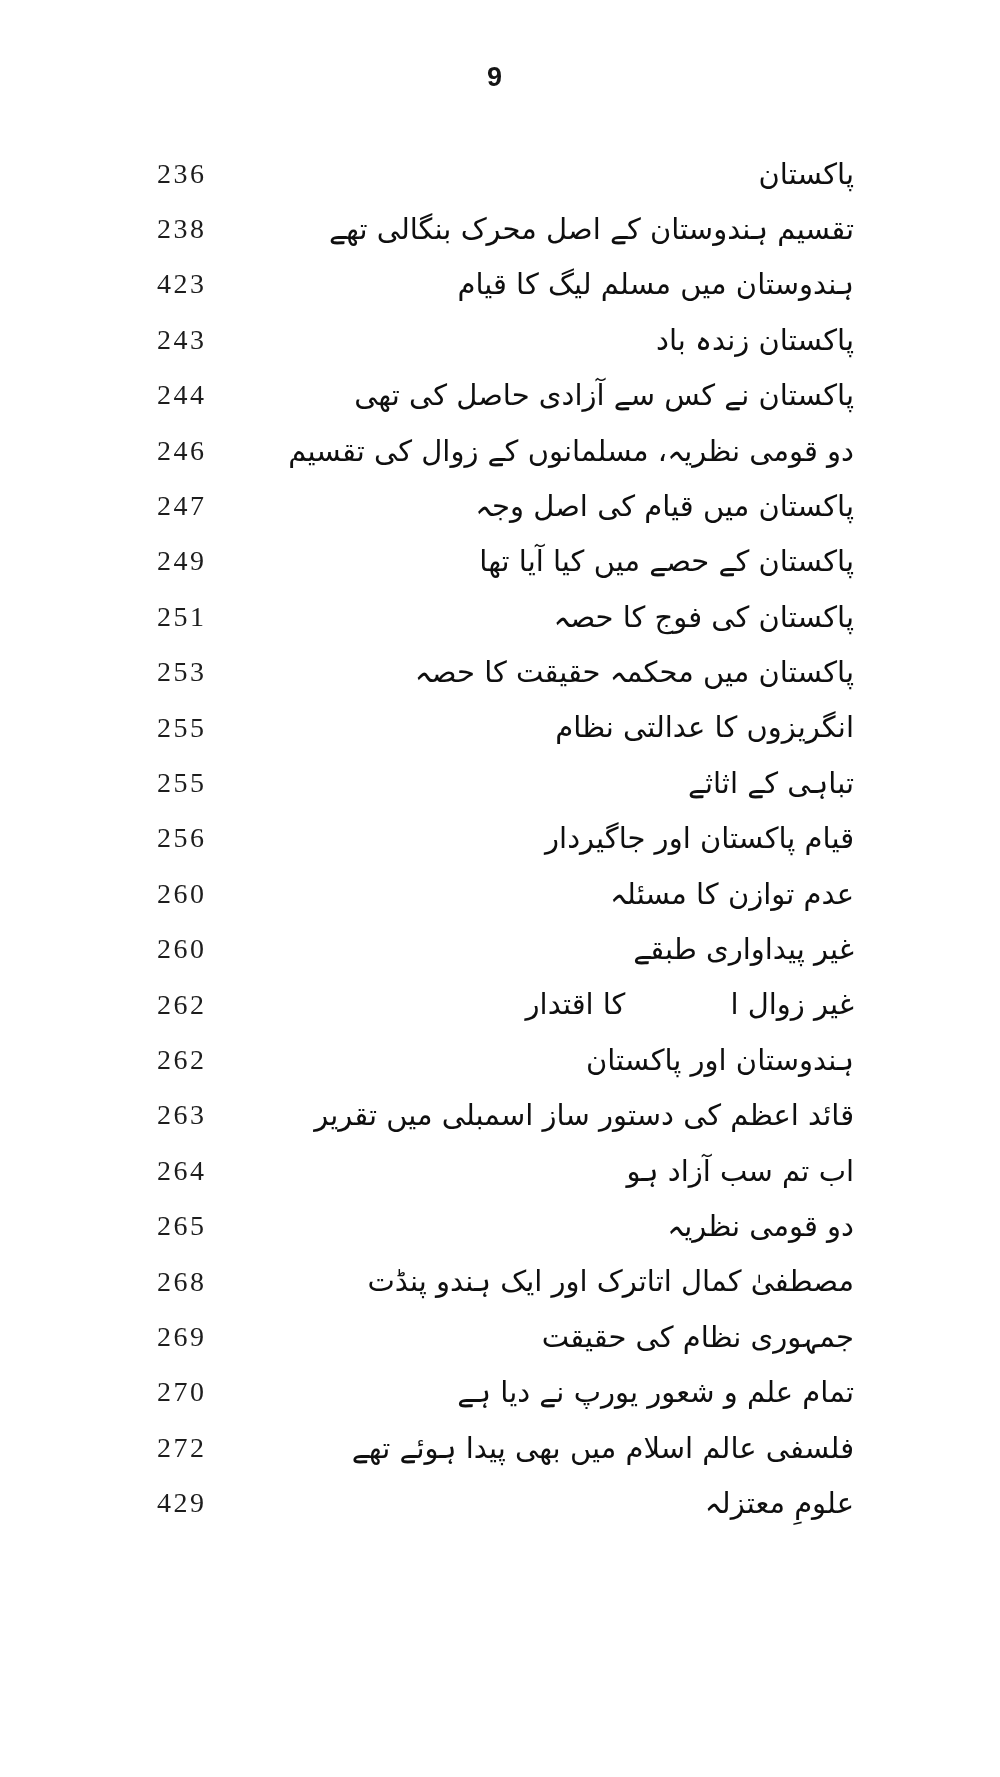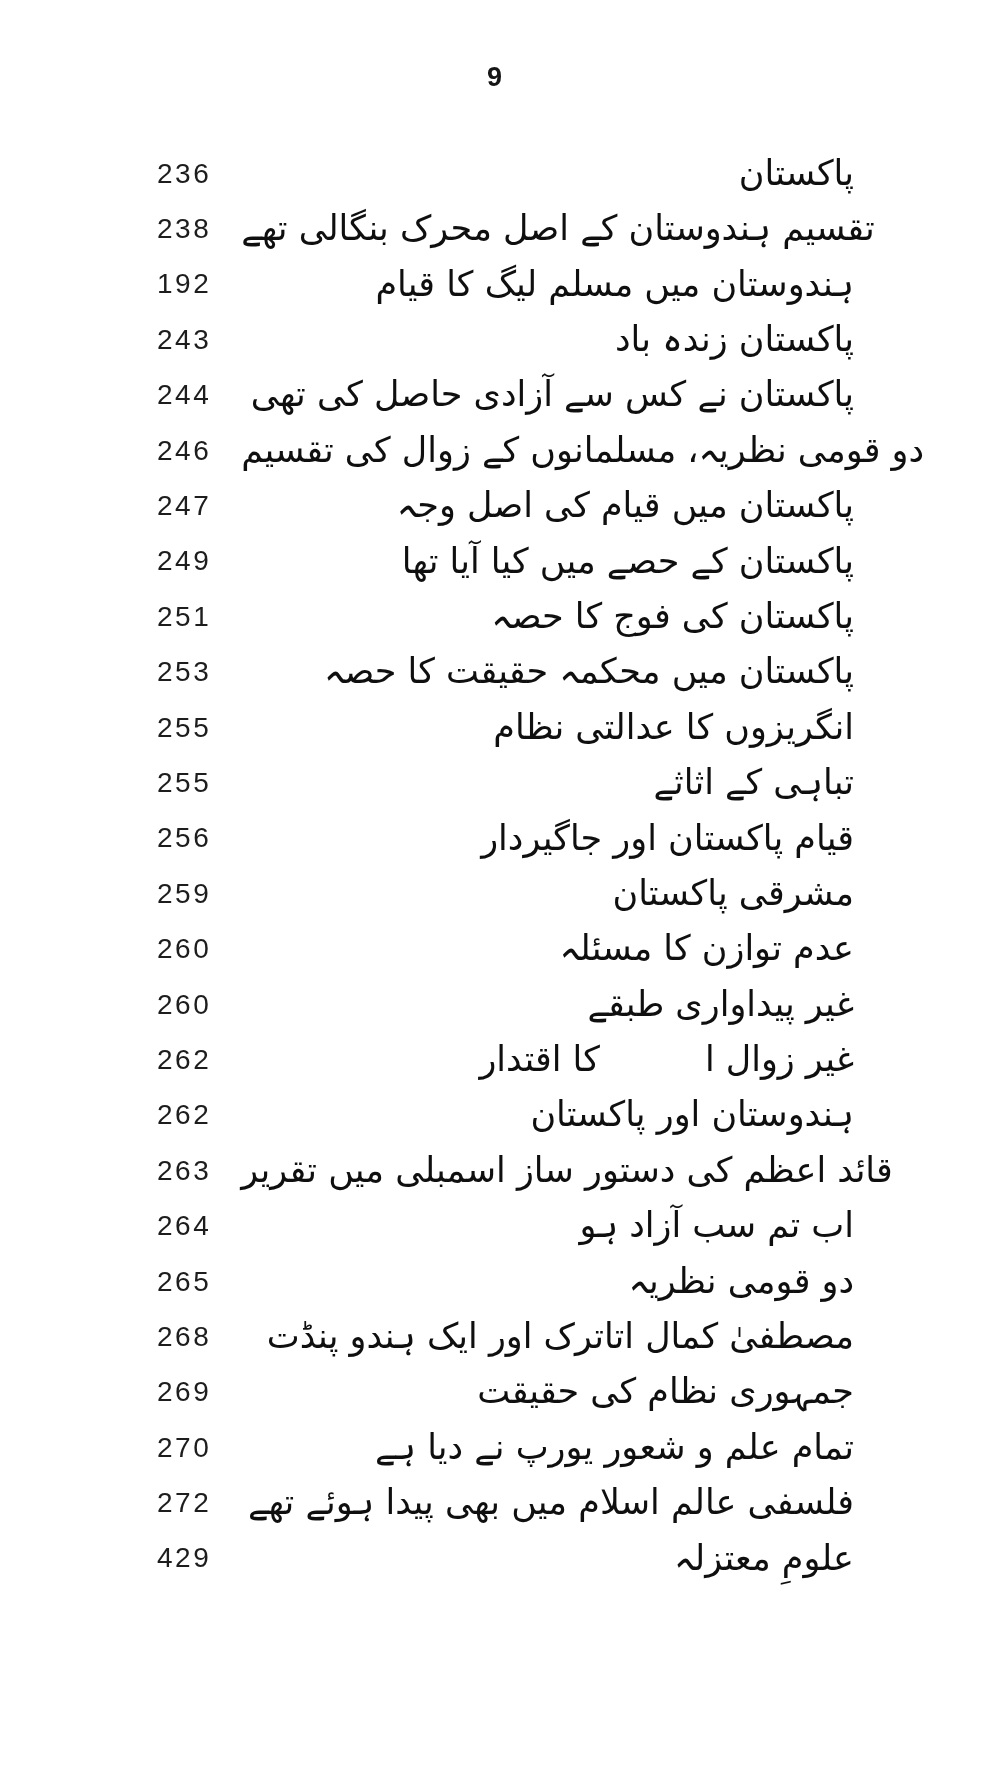--- a/index.html
+++ b/index.html
@@ -38,25 +38,26 @@
     height: 55.4px;
     display: flex;
     align-items: center;
     justify-content: space-between;
   }
   .num {
     font-size: 28px;
     letter-spacing: 2.5px;
     color: #1d1d1d;
     flex: 0 0 auto;
+    font-family: Liberation Serif, serif;
   }
   .title {
     direction: rtl;
     text-align: right;
-    font-size: 35px;
+    font-size: 29px;
     line-height: 1.25;
     color: #0f0f0f;
     font-family: "DejaVu Sans", sans-serif;
     flex: 0 1 auto;
     margin-left: 30px;
     white-space: nowrap;
   }
   .part-gap {
     display: inline-block;
     width: 105px;
@@ -72,21 +73,21 @@
   <div class="toc">
       <div class="toc-row">
     <span class="num">236</span>
     <span class="title" dir="rtl">پاکستان</span>
   </div>
       <div class="toc-row">
     <span class="num">238</span>
     <span class="title" dir="rtl">تقسیم ہندوستان کے اصل محرک بنگالی تھے</span>
   </div>
       <div class="toc-row">
-    <span class="num">192</span>
+    <span class="num">423</span>
     <span class="title" dir="rtl">ہندوستان میں مسلم لیگ کا قیام</span>
   </div>
       <div class="toc-row">
     <span class="num">243</span>
     <span class="title" dir="rtl">پاکستان زندہ باد</span>
   </div>
       <div class="toc-row">
     <span class="num">244</span>
     <span class="title" dir="rtl">پاکستان نے کس سے آزادی حاصل کی تھی</span>
   </div>
@@ -114,24 +115,20 @@
     <span class="num">255</span>
     <span class="title" dir="rtl">انگریزوں کا عدالتی نظام</span>
   </div>
       <div class="toc-row">
     <span class="num">255</span>
     <span class="title" dir="rtl">تباہی کے اثاثے</span>
   </div>
       <div class="toc-row">
     <span class="num">256</span>
     <span class="title" dir="rtl">قیام پاکستان اور جاگیردار</span>
-  </div>
-      <div class="toc-row">
-    <span class="num">259</span>
-    <span class="title" dir="rtl">مشرقی پاکستان</span>
   </div>
       <div class="toc-row">
     <span class="num">260</span>
     <span class="title" dir="rtl">عدم توازن کا مسئلہ</span>
   </div>
       <div class="toc-row">
     <span class="num">260</span>
     <span class="title" dir="rtl">غیر پیداواری طبقے</span>
   </div>
       <div class="toc-row">

